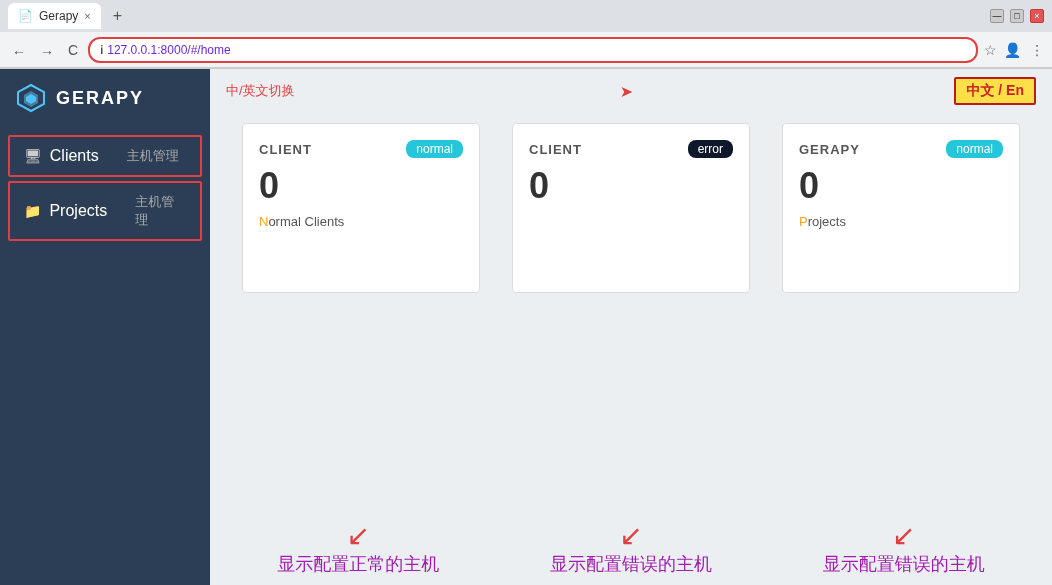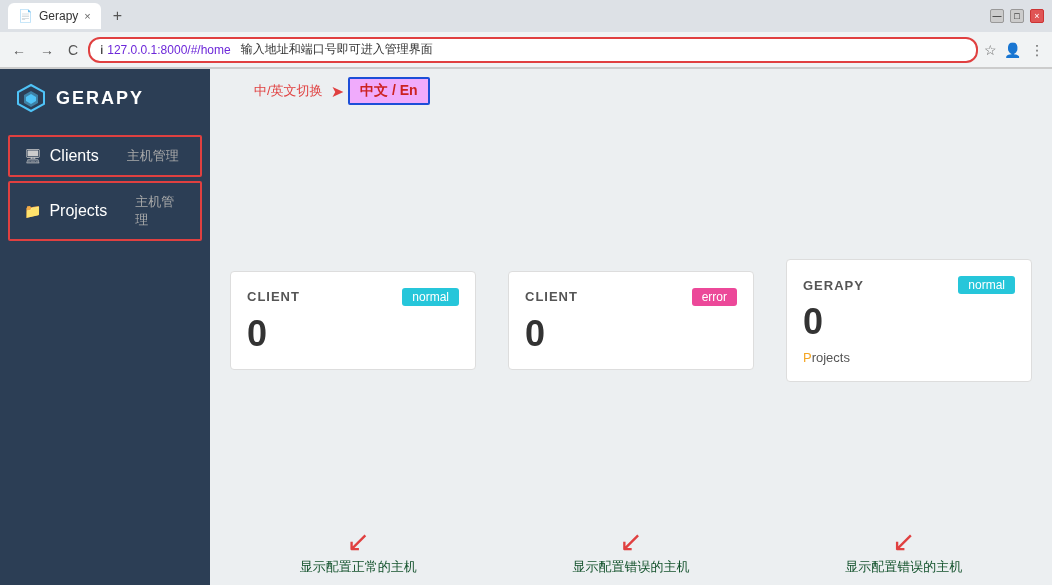--- a/index.html
+++ b/index.html
@@ -171,53 +171,51 @@
 
     
     .main {
       flex: 1;
       background: #eceff1;
       display: flex;
       flex-direction: column;
     }
     .main-header {
       display: flex;
-      justify-content: flex-start;
+      justify-content: space-between;
       align-items: center;
       padding: 8px 16px;
       background: #eceff1;
-      margin-left: 28px;
     }
     .lang-hint {
       font-size: 13px;
       color: #e04040;
       margin-right: 8px;
     }
     .lang-arrow {
       color: #e04040;
       font-size: 16px;
       margin-right: 4px;
     }
     .lang-switch {
-      background: #f0abfc;
-      border: 2px solid #1d4ed8;
+      background: #fde047;
+      border: 2px solid #b91c1c;
       color: #cc2222;
       font-size: 14px;
       font-weight: bold;
       padding: 3px 10px;
       border-radius: 2px;
       cursor: pointer;
     }
 
     .cards-area {
       display: flex;
       gap: 32px;
-      padding: 10px 20px;
-      flex: 1;
-      align-items: center;
+      padding: 10px 32px;
+      flex: 1;
     }
     .card {
       background: #fff;
       border: 1px solid #ddd;
       border-radius: 4px;
       padding: 16px;
       flex: 1;
       display: flex;
       flex-direction: column;
       gap: 8px;
@@ -232,24 +230,24 @@
     .card-title {
       font-size: 13px;
       font-weight: bold;
       color: #555;
       letter-spacing: 1px;
     }
     .badge {
       font-size: 12px;
       color: #fff;
       padding: 2px 10px;
-      border-radius: 3px;
+      border-radius: 8px;
     }
     .badge-normal { background: #26c6da; }
-    .badge-error { background: #ec4899; }
+    .badge-error { background: #0f172a; }
     .card-count {
       font-size: 36px;
       font-weight: bold;
       color: #333;
       line-height: 1.1;
     }
     .card-desc {
       font-size: 13px;
       color: #555;
     }
@@ -266,22 +264,22 @@
       flex-direction: column;
       align-items: center;
       gap: 2px;
     }
     .arrow-down {
       color: #e04040;
       font-size: 28px;
       line-height: 1;
     }
     .annotation-text {
-      color: #14532d;
-      font-size: 13px;
+      color: #a21caf;
+      font-size: 18px;
       text-align: center;
     }
   </style>
 </head>
 <body>
 
 <div class="browser-chrome">
   <div class="title-bar">
     <div class="title-bar-left">
       <div class="tab">
@@ -297,21 +295,20 @@
       <span class="win-btn close">×</span>
     </div>
   </div>
   <div class="address-bar">
     <button class="nav-btn">←</button>
     <button class="nav-btn">→</button>
     <button class="nav-btn">C</button>
     <div class="url-box">
       <span>ℹ</span>
       <span class="url-text">127.0.0.1:8000/#/home</span>
-      <span class="url-hint">输入地址和端口号即可进入管理界面</span>
     </div>
     <span class="addr-right">
       <span>☆</span>
       <span>👤</span>
       <span>⋮</span>
     </span>
   </div>
 </div>
 
 <div class="app">
@@ -347,20 +344,23 @@
     </div>
 
     <div class="cards-area">
 
       <div class="card">
         <div class="card-header">
           <span class="card-title">CLIENT</span>
           <span class="badge badge-normal">normal</span>
         </div>
         <div class="card-count">0</div>
+        <div class="card-desc">
+          <span style="color:#f5a623;">N</span><span>ormal Clients</span>
+        </div>
       </div>
 
       <div class="card">
         <div class="card-header">
           <span class="card-title">CLIENT</span>
           <span class="badge badge-error">error</span>
         </div>
         <div class="card-count">0</div>
       </div>
 

